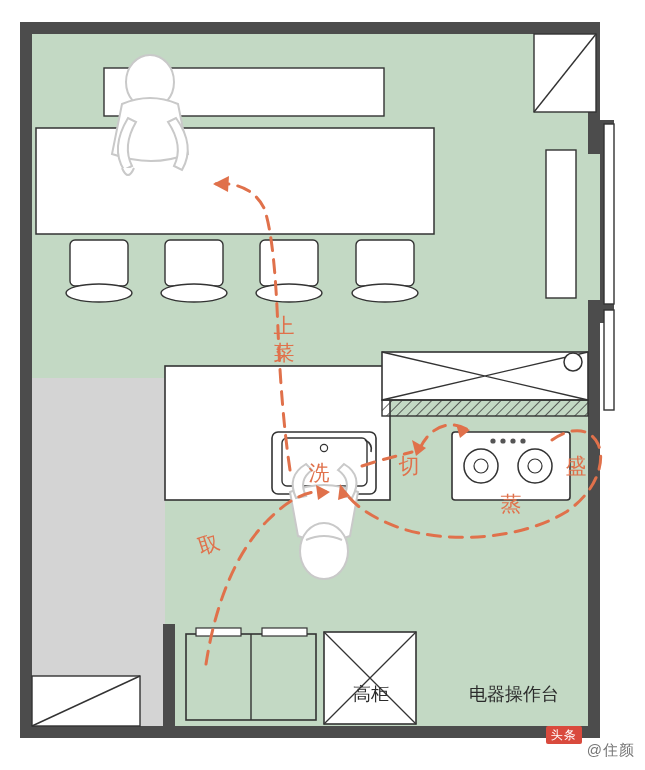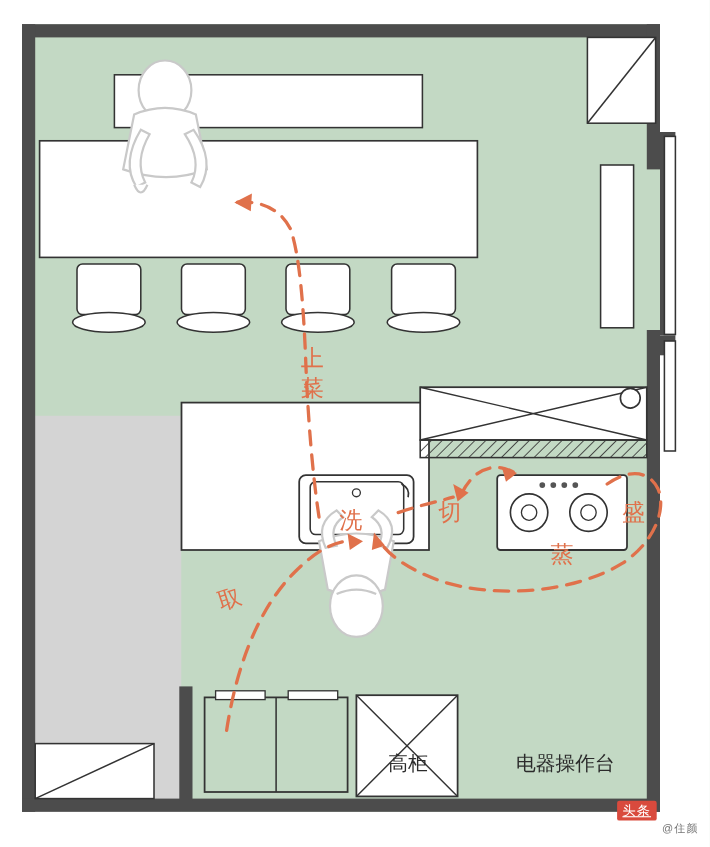--- a/index.html
+++ b/index.html
@@ -1,22 +1,22 @@
 <!DOCTYPE html>
 <html><head>
 <meta charset="utf-8">
 <style>
   html,body{margin:0;padding:0;background:#ffffff;}
   body{width:645px;height:770px;position:relative;font-family:"Liberation Sans","DejaVu Sans",sans-serif;overflow:hidden;}
   #stage{position:absolute;left:0;top:0;width:645px;height:770px;background:#ffffff;}
   .lyr{position:absolute;}
   svg{display:block;}
   .wm{position:absolute;right:10px;bottom:10px;display:flex;align-items:center;gap:5px;}
-  .wm-badge{background:#d94a3d;color:#fff;font-size:12px;line-height:1;padding:3px 5px;border-radius:2px;letter-spacing:1px;text-decoration:underline;}
-  .wm-text{color:#777;font-size:10px;letter-spacing:1px;margin-top:32px;}
+  .wm-badge{background:#d94a3d;color:#fff;font-size:12px;line-height:1;padding:3px 5px;border-radius:2px;letter-spacing:1px;}
+  .wm-text{color:#777;font-size:15px;letter-spacing:1px;margin-top:32px;}
 </style>
 </head>
 <body>
 
 <div id="stage">
 
   <svg class="lyr" width="645" height="770" viewBox="0 0 645 770" xmlns="http://www.w3.org/2000/svg">
     <defs>
       <pattern id="hatch" width="7" height="7" patternTransform="rotate(45)" patternUnits="userSpaceOnUse">
         <line x1="0" y1="0" x2="0" y2="7" stroke="#3a3a3a" stroke-width="1.6"></line>

